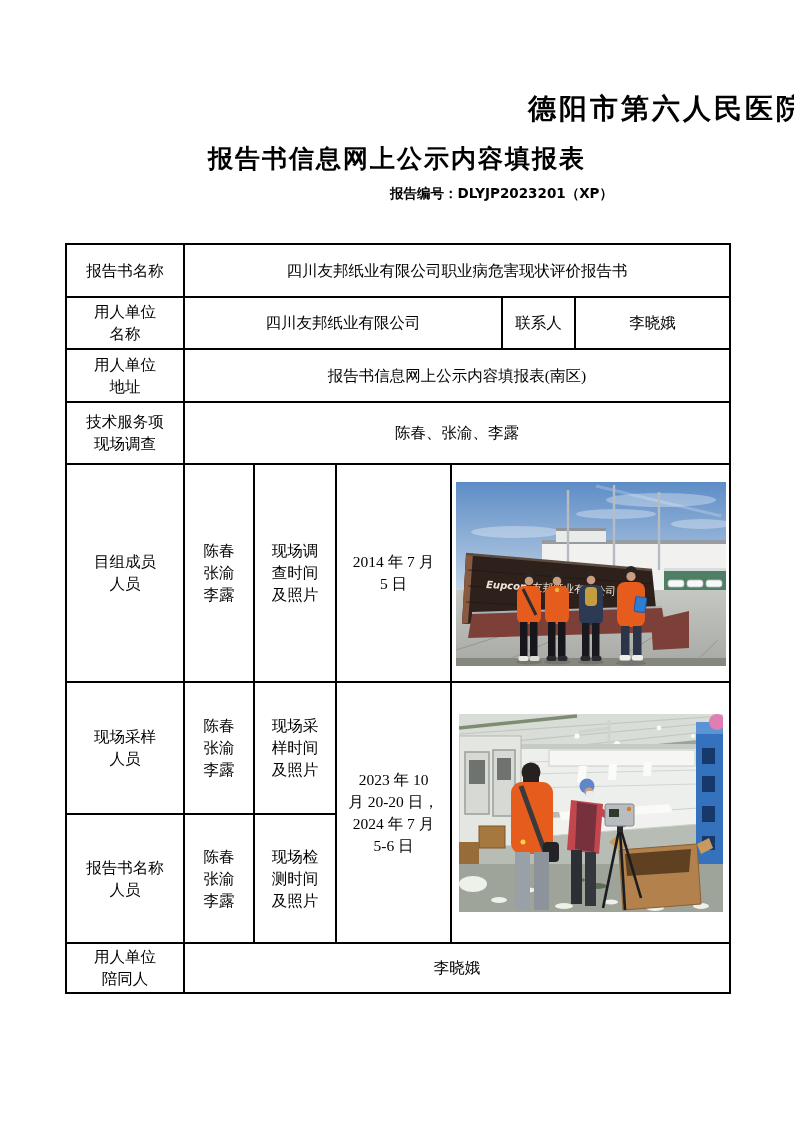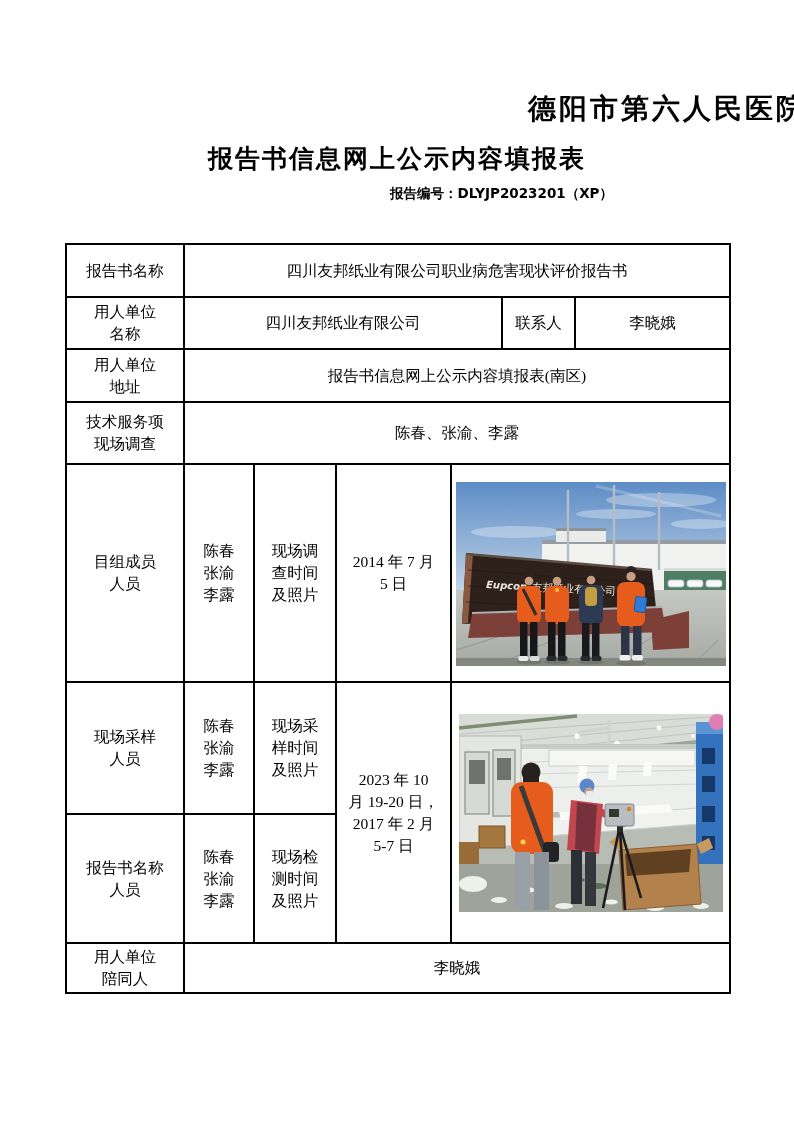--- a/index.html
+++ b/index.html
@@ -260,23 +260,23 @@
         <div>张渝</div>
         <div>李露</div>
       </td>
       <td class="stack">
         <div>现场采</div>
         <div>样时间</div>
         <div>及照片</div>
       </td>
       <td class="stack" rowspan="2">
         <div>2023 年 10</div>
-        <div>月 19-20 日，</div>
-        <div>2017 年 2 月</div>
-        <div>5-7 日</div>
+        <div>月 20-20 日，</div>
+        <div>2024 年 7 月</div>
+        <div>5-6 日</div>
       </td>
       <td colspan="3" rowspan="2" class="photo-cell">
 
         <svg class="photo photo-sampling" viewBox="0 0 264 198">
           <rect width="264" height="198" fill="#b7bcb4"></rect>
           <g>
             <rect x="0" y="0" width="264" height="52" fill="#d9ddd8"></rect>
             <g stroke="#c0c6c0" stroke-width="1.2" fill="none">
               <path d="M0,44 L264,16"></path>
                   <path d="M0,32 L264,8"></path>

